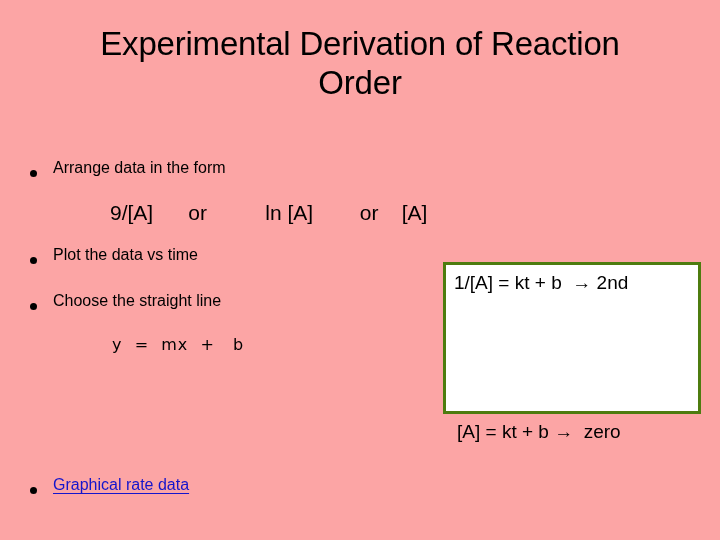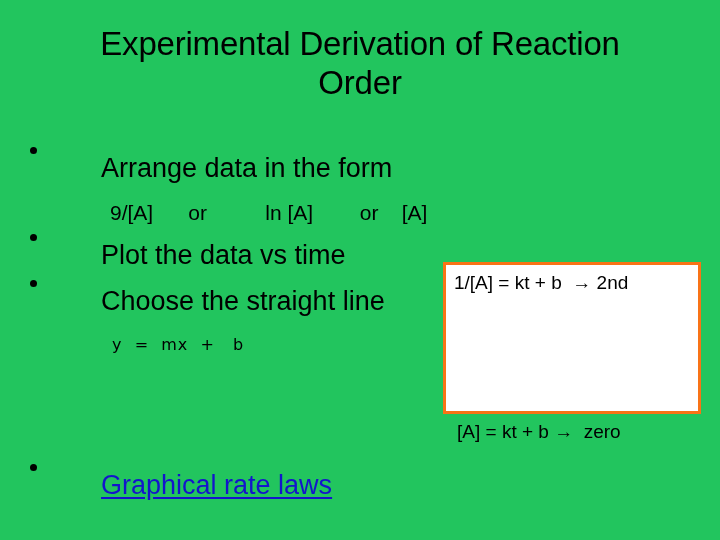--- a/index.html
+++ b/index.html
@@ -4,21 +4,21 @@
 <style>
   html, body {
     margin: 0;
     padding: 0;
     background: #ffffff;
   }
   #slide {
     position: relative;
     width: 720px;
     height: 540px;
-    background: #22c55e;
+    background: #fca5a5;
     overflow: hidden;
     font-family: "Liberation Sans", sans-serif;
     color: #000000;
   }
 
   
   #title {
     position: absolute;
     left: 40px;
     top: 24px;
@@ -30,28 +30,27 @@
     font-weight: 400;
     letter-spacing: -0.2px;
     white-space: pre-line;
     color: #000000;
   }
 
   
   .bullet {
     position: absolute;
     display: flex;
-    align-items: flex-start;
+    align-items: flex-end;
     font-family: "Liberation Sans Narrow", "Liberation Sans", sans-serif;
-    font-size: 27px;
+    font-size: 16px;
     line-height: 30px;
     font-weight: 400;
     color: #000000;
     white-space: nowrap;
-    gap: 48px;
   }
   .bullet .dot {
     display: inline-block;
     width: 7px;
     height: 7px;
     border-radius: 50%;
     background: #000000;
     margin-right: 16px;
     position: relative;
     top: -6px;
@@ -103,21 +102,21 @@
   }
 
   
   #eqbox {
     position: absolute;
     left: 443px;
     top: 262px;
     width: 258px;
     height: 152px;
     box-sizing: border-box;
-    border: 3px solid #f97316;
+    border: 3px solid #4d7c0f;
     background: #ffffff;
   }
   .eqline {
     position: absolute;
     font-family: "Liberation Sans Narrow", "Liberation Sans", sans-serif;
     font-size: 19px;
     line-height: 22px;
     white-space: pre;
     color: #000000;
   }
@@ -153,16 +152,16 @@
   <div id="ymxb">y  =  mx  +   b</div>
 
   <div id="eqbox">
     <div class="eqline" id="eq1">1/[A] = kt + b  → 2nd</div>
     <div class="eqline" id="eq3">[A] = kt + b →  zero</div>
   </div>
 
 
   <div class="bullet link" id="b5">
     <span class="dot"></span>
-    <span class="bullet-text linktext">Graphical rate laws</span>
+    <span class="bullet-text linktext">Graphical rate data</span>
   </div>
 
 </div>
 
 </body></html>

